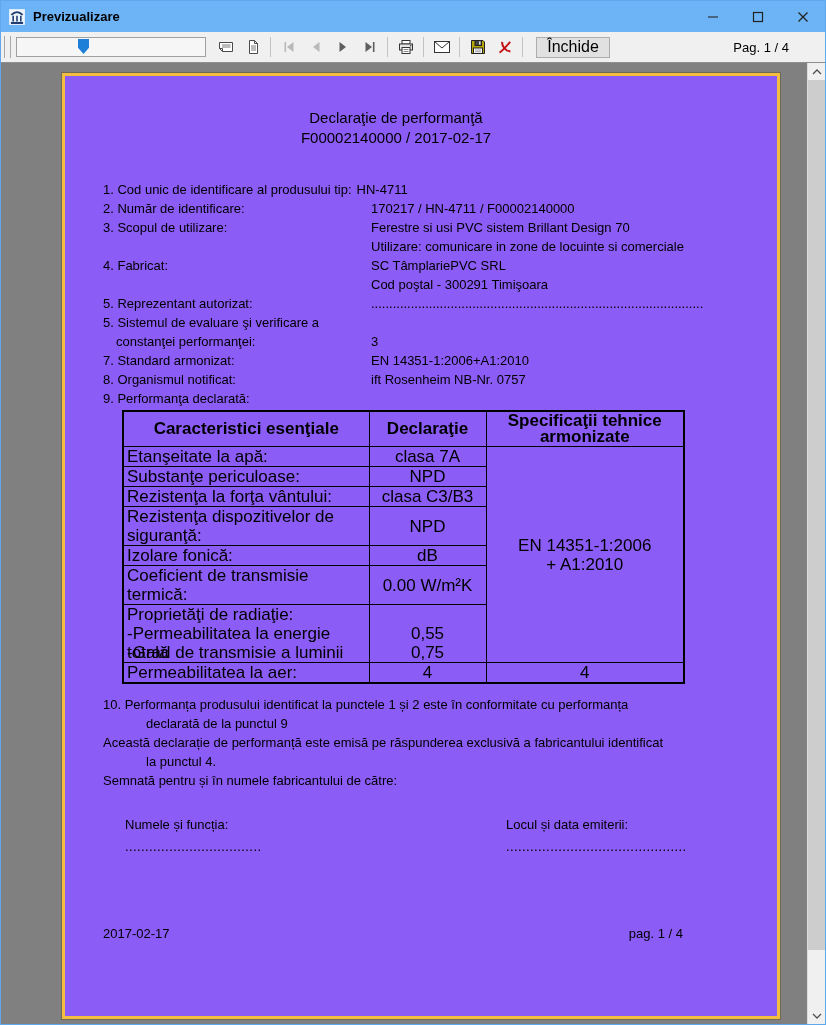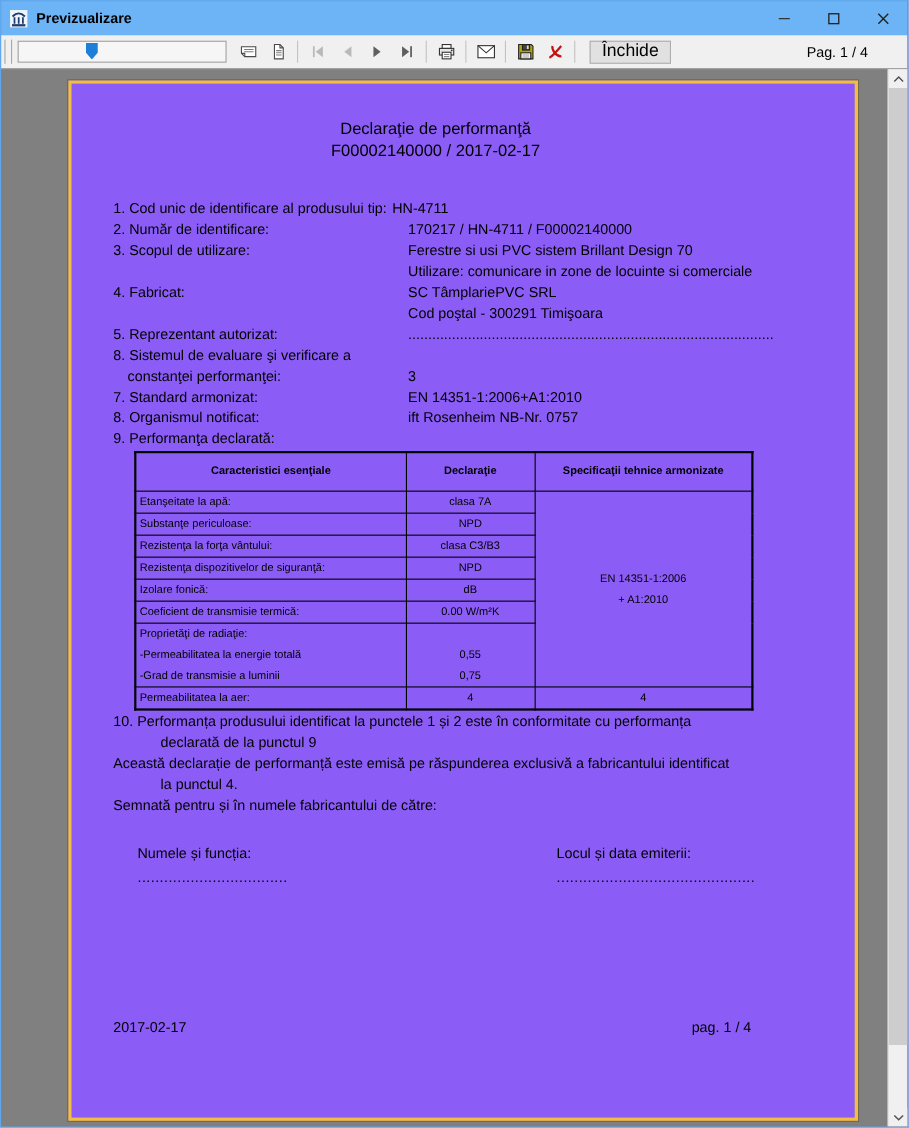--- a/index.html
+++ b/index.html
@@ -87,30 +87,30 @@
   .doc-title { text-align:center; font-size:15px; line-height:20px; width:586px; }
   .items { margin-top:32px; width:600px; overflow:hidden; }
   .row { display:flex; white-space:nowrap; }
   .row .lbl { display:inline-block; width:268px; flex:0 0 auto; }
   .row .lbl.ind { width:255px; padding-left:13px; }
   .row .val { white-space:nowrap; }
   .inline-val { margin-left:5px; }
   table.perf {
     border-collapse:collapse; table-layout:fixed;
     width:561px; margin-top:2px; margin-left:19px;
-    font-size:10px; color:#000;
+    font-size:17px; color:#000;
   }
   table.perf th, table.perf td { border:1px solid #000; padding:0 3px; line-height:19px; }
   table.perf { border:2px solid #000; }
   table.perf th { height:34px; font-weight:bold; line-height:16px; text-align:center; padding:0 6px; }
   table.perf td { height:19px; }
   td.c { text-align:center;margin-top:44px; }
   td.grp-cell div { height:19px; }
   td.spec-cell { vertical-align:middle; text-align:center; }
-  .after-table { width:600px; }
+  .after-table { margin-top:11px; width:600px; }
   .hang { padding-left:43px; }
   .sig { position:relative; margin-top:25px; height:48px; }
   .sig-left  { position:absolute; left:22px; top:0; }
   .sig-right { position:absolute; left:403px; top:0; }
   .sig .dots { margin-top:3px; letter-spacing:0.4px; }
   .footer {
     position:absolute; left:38px; top:850px; width:580px;
     display:flex; justify-content:space-between;
     font-size:13px; color:#000;
   }
@@ -285,21 +285,21 @@
           </div>
           <div class="row">
             <span class="lbl"></span>
             <span class="val">Cod poştal - 300291 Timişoara</span>
           </div>
           <div class="row">
             <span class="lbl">5. Reprezentant autorizat:</span>
             <span class="val">.........................................................................................................</span>
           </div>
           <div class="row">
-            <span>8. Sistemul de evaluare şi verificare a</span>
+            <span>5. Sistemul de evaluare şi verificare a</span>
           </div>
           <div class="row">
             <span class="lbl ind">constanţei performanţei:</span>
             <span class="val">3</span>
           </div>
           <div class="row">
             <span class="lbl">7. Standard armonizat:</span>
             <span class="val">EN 14351-1:2006+A1:2010</span>
           </div>
           <div class="row">

